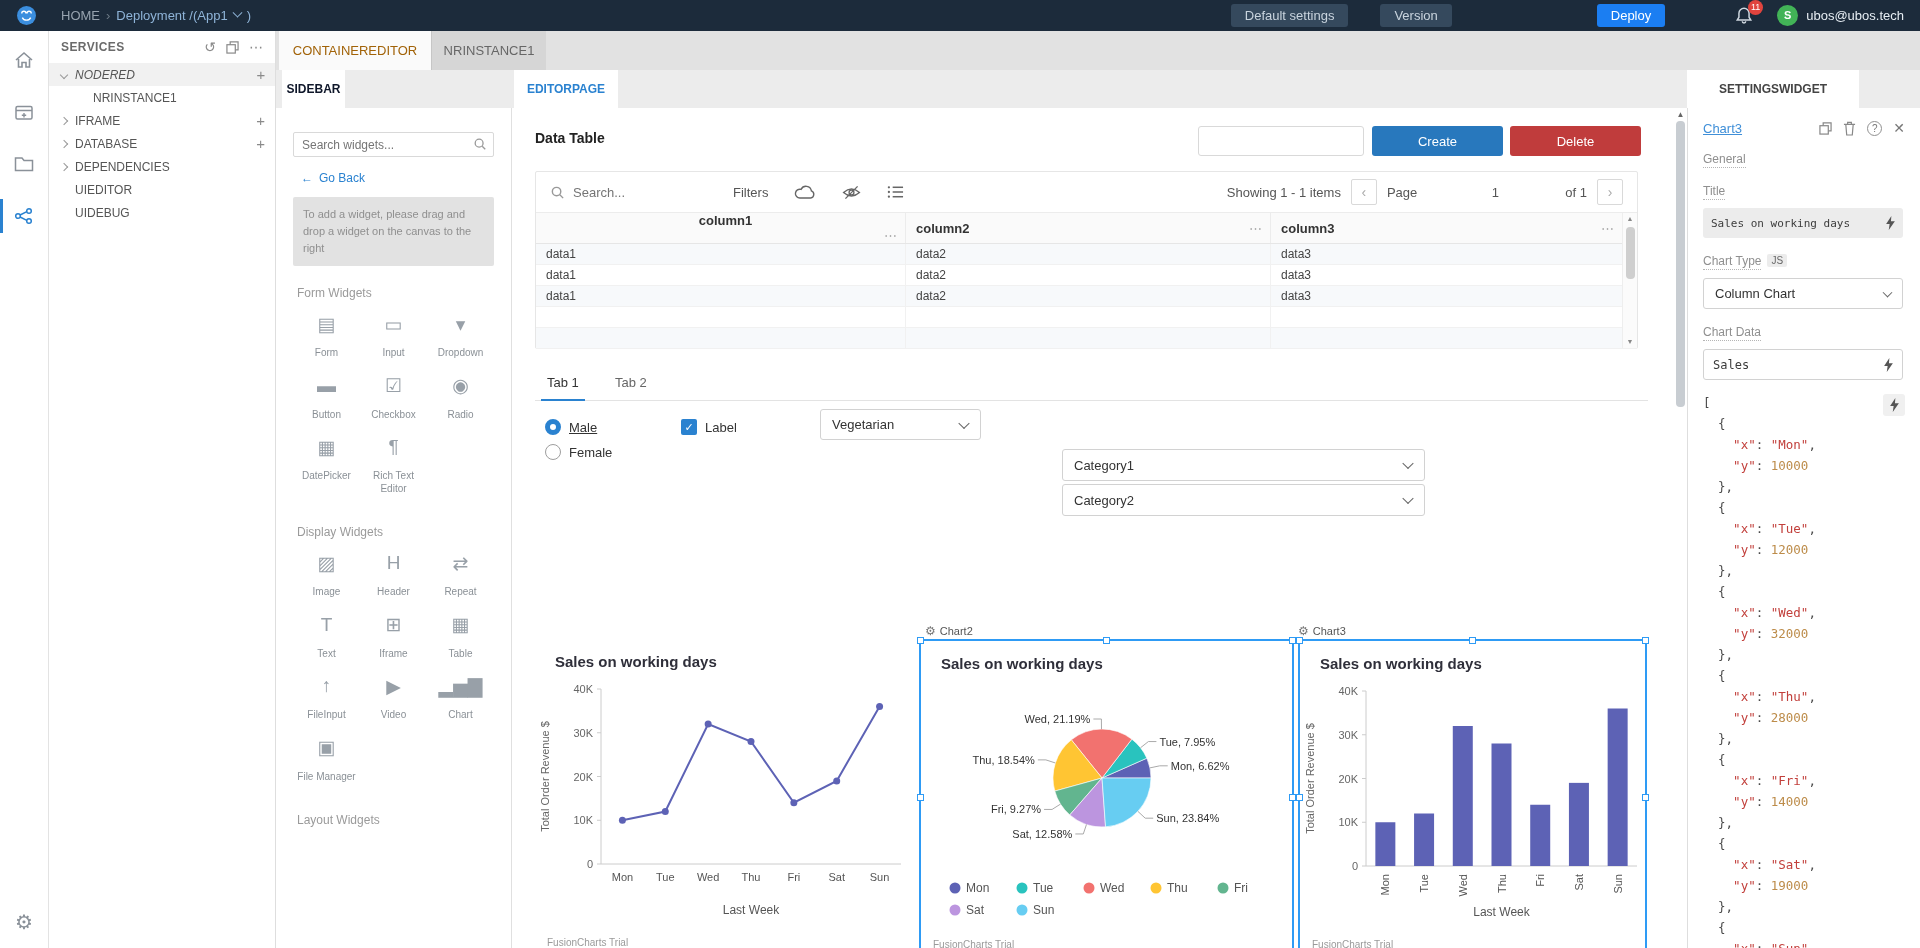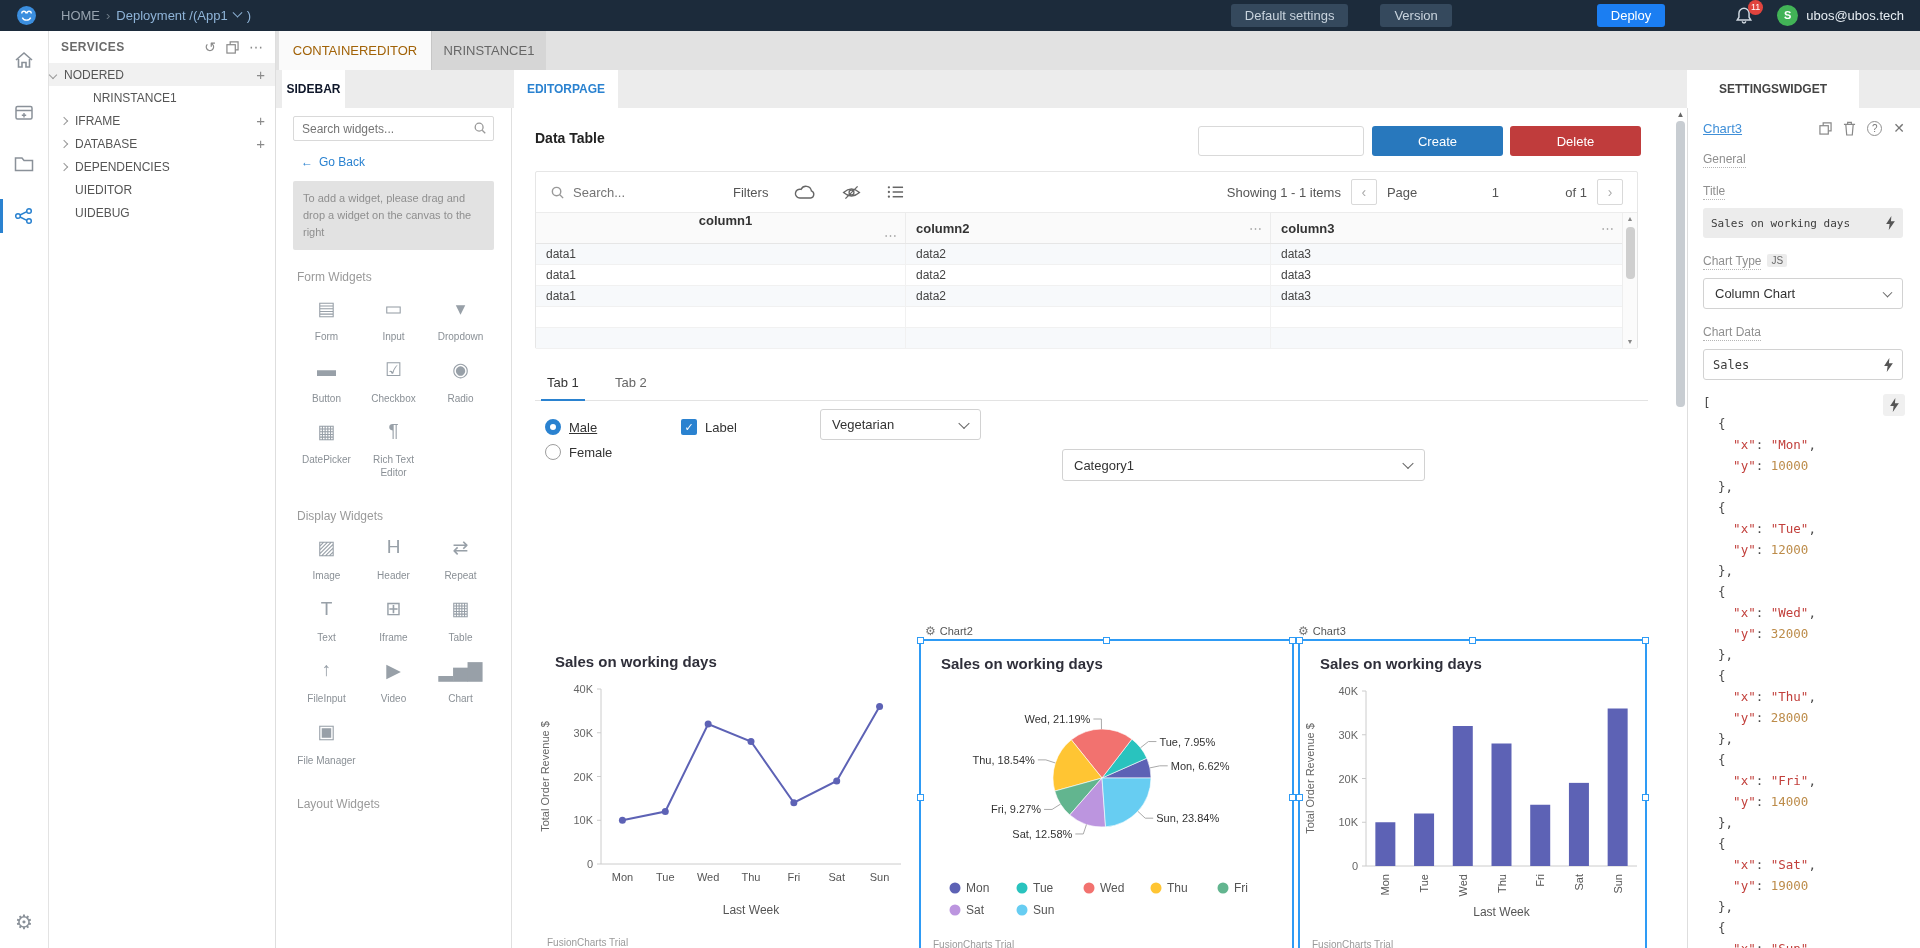--- a/index.html
+++ b/index.html
@@ -58,21 +58,21 @@
   .strip2 { position:absolute; left:276px; top:70px; width:1644px; height:38px; background:#ececec; }
   .tab1 { position:absolute; top:31px; height:39px; line-height:39px; text-align:center;
     font-size:13px; cursor:pointer; }
   .tab1.active { background:#fafafa; color:#a16207; }
   .tab1.idle { background:#d6d6d6; color:#666; border-left:1px solid #c6c6c6; }
   .tab2 { position:absolute; top:70px; height:38px; line-height:38px; text-align:center;
     font-size:12px; font-weight:bold; background:#fff; cursor:pointer; }
 
   
   .widgetpanel { position:absolute; left:276px; top:108px; width:236px; height:840px; background:#fff;
-    border-right:1px solid #e0e0e0; padding:8px 17px; overflow:hidden; }
+    border-right:1px solid #e0e0e0; padding:24px 17px; overflow:hidden; }
   .wsearch { position:relative; margin-top:0; }
   .wsearch input { width:100%; height:25px; border:1px solid #d9d9d9; border-radius:2px;
     font-size:12px; padding:0 26px 0 8px; color:#555; outline:none; }
   .wsearch .mag { position:absolute; right:7px; top:5px; }
   .goback { margin:14px 0 0 8px; color:#2a82d0; font-size:12px; cursor:pointer; display:flex; gap:6px; align-items:center; }
   .hintbox { margin-top:12px; background:#e2e2e2; border-radius:2px; color:#8f8f8f;
     font-size:11px; line-height:1.55; padding:9px 10px; }
   .wsec-title { margin:20px 0 8px 4px; font-size:12px; color:#9a9a9a; }
   .wgrid { display:flex; flex-wrap:wrap; }
   .witem { width:67px; margin-bottom:10px; display:flex; flex-direction:column; align-items:center; cursor:grab; }
@@ -249,21 +249,21 @@
       <span class="svc-icons">
         <span>↺</span>
         <svg viewBox="0 0 14 14" width="13" height="13">
             <rect x="1" y="4" width="9" height="9" fill="none" stroke="#8a8a8a" stroke-width="1.3"></rect>
             <path d="M4.5 4 V1 H13 V9.5 H10" fill="none" stroke="#8a8a8a" stroke-width="1.3"></path>
           </svg>
         <span>⋯</span>
       </span>
     </div>
     <div id="services-tree">
-        <div class="tree-row sel" style="padding-left: 1px;">
+        <div class="tree-row sel" style="padding-left: 12px; font-style: italic;">
           <span class="tchev down"></span>
           <span>NODERED</span>
           <span class="plus">+</span>
         </div>
         <div class="tree-row" style="padding-left: 30px;">
           <span class="tchev none"></span>
           <span>NRINSTANCE1</span>
         </div>
         <div class="tree-row" style="padding-left: 12px;">
           <span class="tchev right"></span>
@@ -500,20 +500,24 @@
     <span class="checkbox" style="left:169px; top:311px;">✓</span>
     <span class="ctl-label" style="left:193px; top:312px;">Label</span>
     <span class="select" style="left:308px; top:301px; width:161px; height:31px;">
       <span>Vegetarian</span>
       <span class="chev"></span>
     </span>
     <span class="select" style="left:550px; top:341px; width:363px; height:32px;">
       <span>Category1</span>
       <span class="chev"></span>
     </span>
+    <span class="select" style="left:550px; top:376px; width:363px; height:32px;">
+      <span>Category2</span>
+      <span class="chev"></span>
+    </span>
 
     <div class="chartlabel" style="left:413px;">
       <span class="g">⚙</span>
       <span>Chart2</span>
     </div>
     <div class="chartlabel" style="left:786px;">
       <span class="g">⚙</span>
       <span>Chart3</span>
     </div>
 

